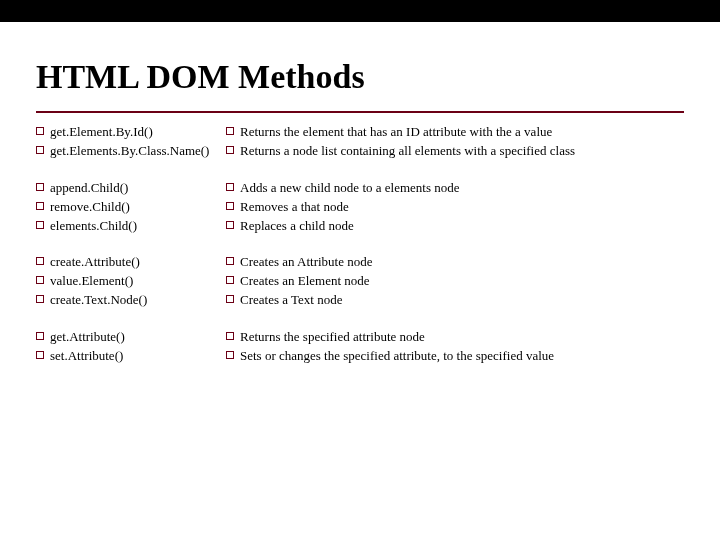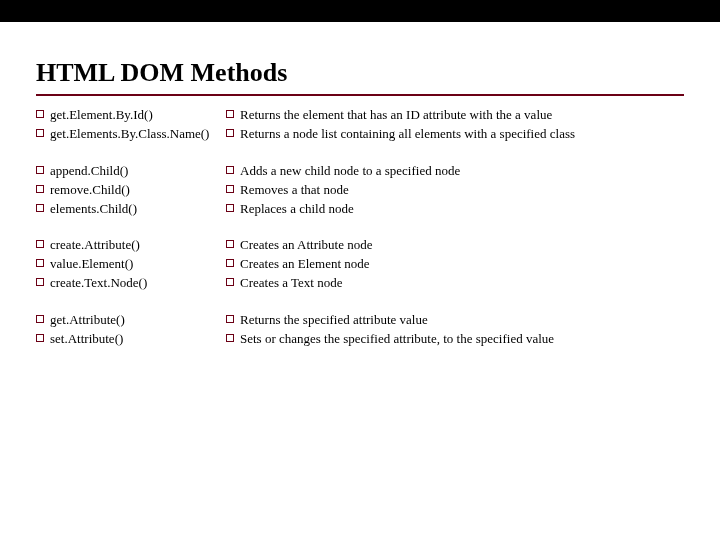--- a/index.html
+++ b/index.html
@@ -10,23 +10,23 @@
     font-family: "Times New Roman", Times, serif;
     color: #000;
     padding: 28px 36px 10px 36px;
   }
   .topbar {
     height: 22px;
     background: #000;
     margin: -28px -36px 36px -36px;
   }
   h1 {
-    font-size: 26px;
+    font-size: 34px;
     font-weight: bold;
-    margin-bottom: 6px;
+    margin-bottom: 15px;
   }
   .rule {
     border: none;
     border-top: 2px solid #6b0015;
     margin-bottom: 10px;
   }
   table {
     width: 100%;
     border-collapse: collapse;
     font-size: 13px;
@@ -76,21 +76,21 @@
       <td><span class="bullet"></span><span>Returns a node list containing all elements with a specified class</span></td>
     </tr>
 
     <tr class="gap">
         <td></td>
         <td></td>
       </tr>
 
     <tr>
       <td class="method"><span class="bullet"></span><span>append.Child()</span></td>
-      <td><span class="bullet"></span><span>Adds a new child node to a specified node</span></td>
+      <td><span class="bullet"></span><span>Adds a new child node to a elements node</span></td>
     </tr>
     <tr>
       <td class="method"><span class="bullet"></span><span>remove.Child()</span></td>
       <td><span class="bullet"></span><span>Removes a that node</span></td>
     </tr>
     <tr>
       <td class="method"><span class="bullet"></span><span>elements.Child()</span></td>
       <td><span class="bullet"></span><span>Replaces a child node</span></td>
     </tr>
 
@@ -112,20 +112,20 @@
       <td><span class="bullet"></span><span>Creates a Text node</span></td>
     </tr>
 
     <tr class="gap">
         <td></td>
         <td></td>
       </tr>
 
     <tr>
       <td class="method"><span class="bullet"></span><span>get.Attribute()</span></td>
-      <td><span class="bullet"></span><span>Returns the specified attribute value</span></td>
+      <td><span class="bullet"></span><span>Returns the specified attribute node</span></td>
     </tr>
     <tr>
       <td class="method"><span class="bullet"></span><span>set.Attribute()</span></td>
       <td><span class="bullet"></span><span>Sets or changes the specified attribute, to the specified value</span></td>
     </tr>
   </tbody>
 </table>
 
 </body></html>

